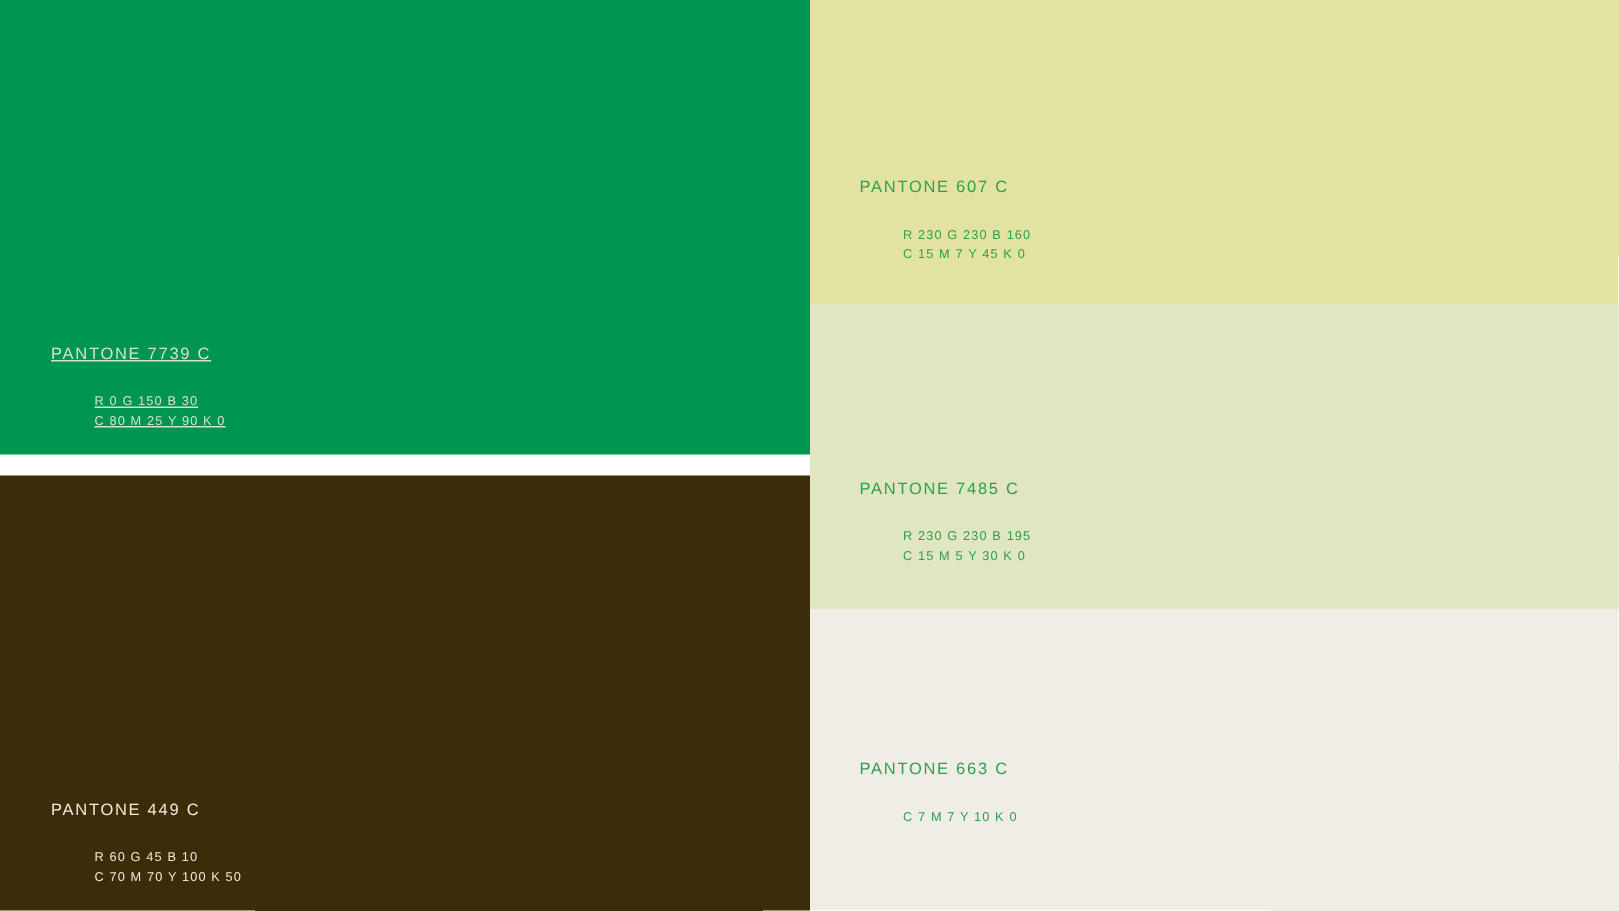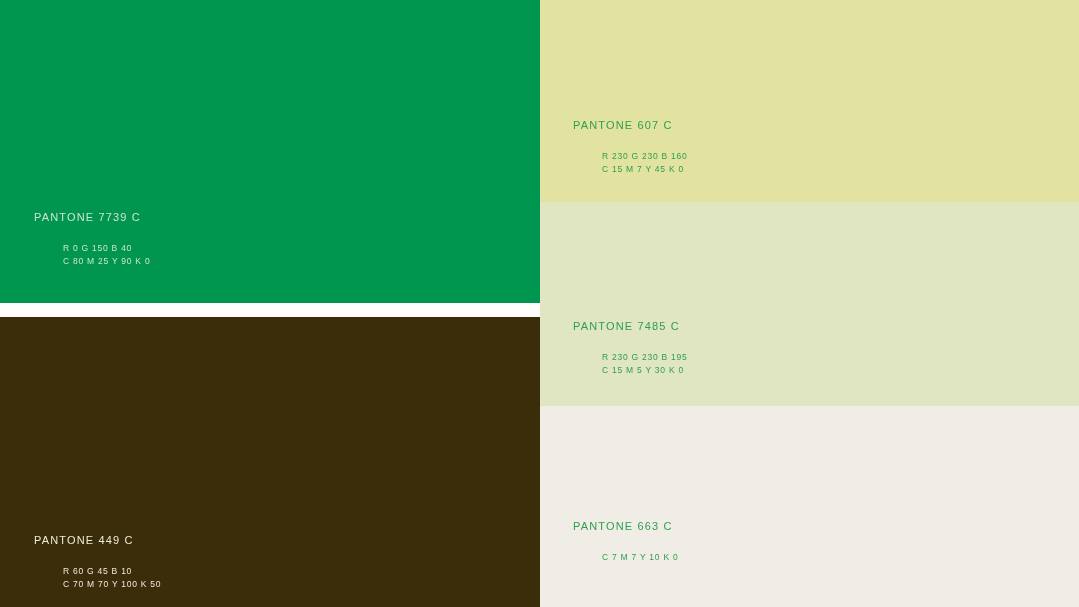--- a/index.html
+++ b/index.html
@@ -47,21 +47,21 @@
     padding-left: 29px;
   }
 
   
   #sw-7739 {
     left: 0;
     top: 0;
     width: 540px;
     height: 303px;
   }
-  #sw-7739 .swatch-inner { top: 211px; }
+  #sw-7739 .swatch-inner { top: 230px; text-decoration: underline; }
 
   #sw-449 {
     left: 0;
     top: 317px;
     width: 540px;
     height: 304px;
   }
   #sw-449 .swatch-inner { top: 217px; }
 
   
@@ -80,32 +80,32 @@
     height: 204px;
   }
   #sw-7485 .swatch-inner { left: 33px; top: 118px; }
 
   #sw-663 {
     left: 540px;
     top: 406px;
     width: 539px;
     height: 201px;
   }
-  #sw-663 .swatch-inner { left: 33px; top: 114px; }
+  #sw-663 .swatch-inner { left: 33px; top: 101px; }
 </style>
 </head>
 <body>
 
 <div class="palette">
 
   <div class="swatch" id="sw-7739" style="background-color: rgb(0, 150, 80); color: rgb(207, 227, 210);">
     <div class="swatch-inner">
       <div class="swatch-title">PANTONE 7739 C</div>
       <div class="swatch-values">
-        <div>R 0  G 150  B 40</div>
+        <div>R 0  G 150  B 30</div>
         <div>C 80  M 25  Y 90  K 0</div>
       </div>
     </div>
   </div>
 
   <div class="swatch" id="sw-607" style="background-color: rgb(226, 227, 160); color: rgb(46, 158, 79);">
     <div class="swatch-inner">
       <div class="swatch-title">PANTONE 607 C</div>
       <div class="swatch-values">
         <div>R 230  G 230  B 160</div>

